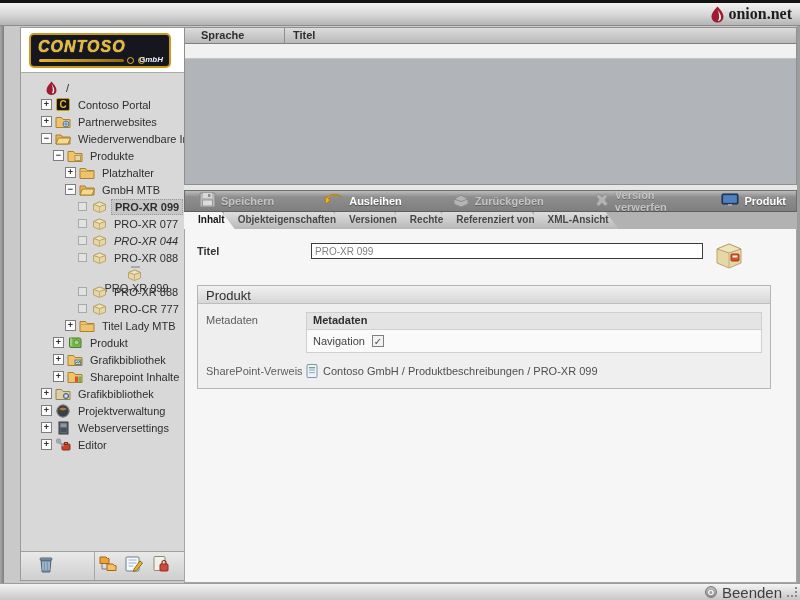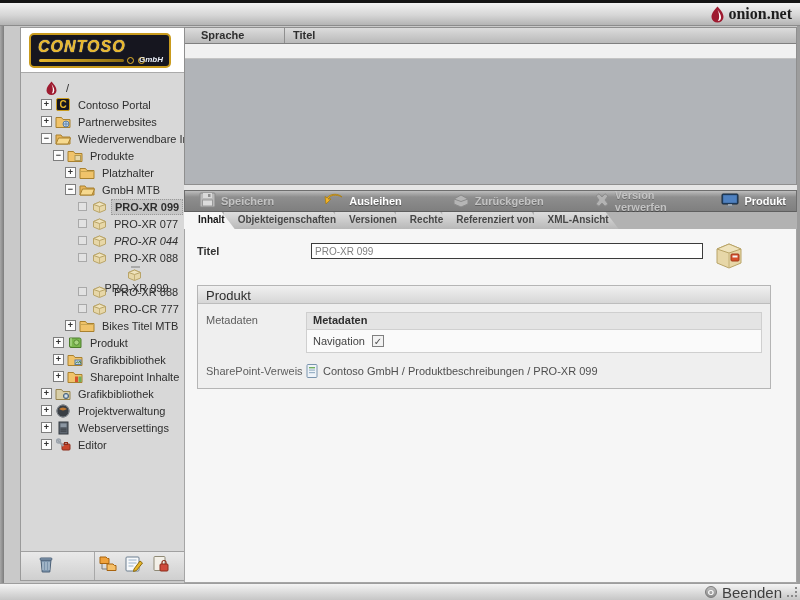--- a/index.html
+++ b/index.html
@@ -286,21 +286,21 @@
         <span class="tlabel">PRO-CR 777</span>
       </div>
       <div class="tree-row" style="padding-left: 44px;">
         <span class="exp">+</span>
         <span class="ticon">
           <svg width="16" height="13" viewBox="0 0 16 13">
             <path d="M1 2.5 h5.5 l1.5 2 H15 v8 H1 Z" fill="#f0c36a" stroke="#a9812f" stroke-width="1"></path>
             <path d="M1 5.5 H15" stroke="#c9a552" stroke-width="1"></path>
           </svg>
         </span>
-        <span class="tlabel">Bikes Titel MTB</span>
+        <span class="tlabel">Titel Lady MTB</span>
       </div>
       <div class="tree-row" style="padding-left: 32px;">
         <span class="exp">+</span>
         <span class="ticon">
           <svg width="14" height="13" viewBox="0 0 14 13">
             <path d="M1.5 2 h10 a1.5 1.5 0 0 1 1.5 1.5 v8 H3 a1.5 1.5 0 0 1 -1.5 -1.5 Z" fill="#7bb84e" stroke="#4c7d2c"></path>
             <path d="M3 2 V10" stroke="#bfe3a2"></path>
             <circle cx="8.5" cy="6.5" r="2.6" fill="#a7d57f" stroke="#4c7d2c" stroke-width="0.8"></circle>
           </svg>
         </span>

